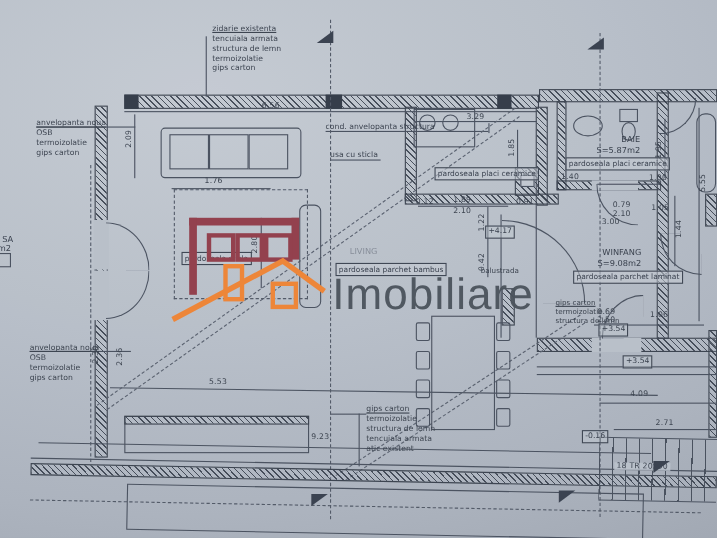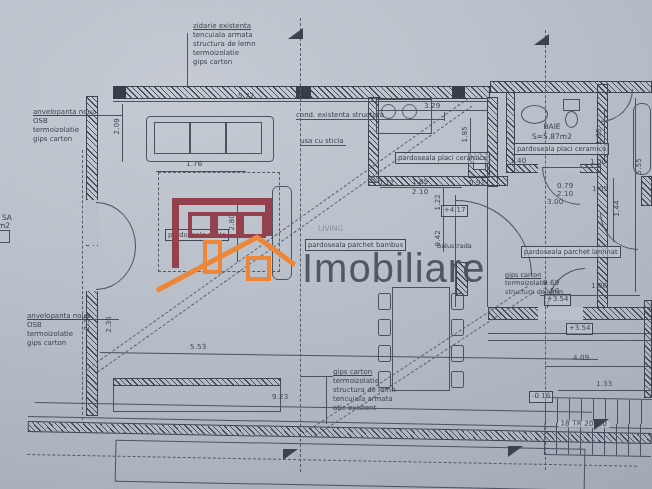--- a/index.html
+++ b/index.html
@@ -15,21 +15,21 @@
   .lnd-h{position:absolute;border-top:1px dashed #525a68;height:0;}
   .lnd-v{position:absolute;border-left:1px dashed #525a68;width:0;}
   .diag{position:absolute;border-top:1px dashed #5a6270;height:0;transform-origin:0 0;}
   .arc{position:absolute;box-sizing:border-box;}
   .furn{position:absolute;box-sizing:border-box;border:1px solid #4a5260;background:transparent;}
   .dim{position:absolute;font-size:7px;line-height:1;white-space:nowrap;color:#3c4450;letter-spacing:.2px;}
   .vdim{writing-mode:vertical-rl;transform:rotate(180deg);}
   .note{position:absolute;font-size:7px;line-height:1.3;white-space:nowrap;color:#3c4450;}
   .note span{display:block;}
   .u{text-decoration:underline;}
-  .roomname{position:absolute;font-size:7.5px;line-height:1.3;color:#39414e;text-align:center;white-space:nowrap;}
+  .roomname{position:absolute;font-size:7.5px;line-height:1.3;color:#39414e;text-align:right;white-space:nowrap;}
   .roomname span{display:block;}
   .fbox{position:absolute;font-size:6.8px;line-height:1.5;color:#39414e;border:1px solid #3f4754;
     padding:0 2px;white-space:nowrap;background:rgba(198,204,213,.55);}
   .lvl{position:absolute;font-size:7px;line-height:1.4;color:#39414e;border:1px solid #3f4754;
     padding:0 2px;white-space:nowrap;background:rgba(198,204,213,.4);}
   .flag-dn{position:absolute;width:0;height:0;border-bottom:11px solid #3a4250;border-left:15px solid transparent;}
   .flag-up{position:absolute;width:0;height:0;border-top:11px solid #3a4250;border-right:15px solid transparent;}
   .wm{position:absolute;z-index:30;}
   .brand{position:absolute;z-index:30;color:#4a525b;font-family:"Liberation Sans",sans-serif;font-weight:300;opacity:.95;}
 </style>
@@ -174,68 +174,72 @@
     <span>termoizolatie</span>
     <span>structura de lemn</span>
     <span>tencuiala armata</span>
     <span>atic existent</span>
   </div>
   <div class="note" style="left:505px;top:271px;font-size:6.5px">
     <span class="u">gips carton</span>
     <span>termoizolatie</span>
     <span>structura de lemn</span>
   </div>
-  <span class="note" style="left:296px;top:111px">cond. existenta structura</span>
+  <span class="note" style="left:296px;top:111px">cond. anvelopanta structura</span>
   <span class="note" style="left:300px;top:137px">usa cu sticla</span>
 
   <span class="fbox" style="left:395px;top:152px">pardoseala placi ceramice</span>
 
   <div class="roomname" style="left:522px;top:122px;width:60px">
     <span>BAIE</span>
     <span>S=5.87m2</span>
   </div>
   <span class="fbox" style="left:514px;top:143px">pardoseala placi ceramice</span>
 
+  <div class="roomname" style="left:513px;top:225px;width:70px">
+    <span>WINFANG</span>
+    <span>S=9.08m2</span>
+  </div>
   <span class="fbox" style="left:521px;top:246px">pardoseala parchet laminat</span>
 
   <span class="roomname" style="left:318px;top:224px;opacity:.4">LIVING</span>
   <span class="fbox" style="left:305px;top:239px">pardoseala parchet bambus</span>
 
   <span class="fbox" style="left:165px;top:229px">pardoseala sticla</span>
   <span class="note" style="left:437px;top:242px;font-size:6.5px">balustrada</span>
 
   <span class="roomname" style="left:-12px;top:213px;width:24px;text-align:right">SA</span>
   <span class="roomname" style="left:-14px;top:221px;width:24px;text-align:right">7m2</span>
   <div class="abs" style="left:-6px;top:230px;width:16px;height:13px;border:1px solid #4a5260"></div>
 
   <span class="lvl" style="left:441px;top:205px">+4.17</span>
   <span class="lvl" style="left:544px;top:294px">+3.54</span>
   <span class="lvl" style="left:566px;top:323px">+3.54</span>
   <span class="lvl" style="left:529px;top:391px">-0.16</span>
 
-  <span class="dim" style="left:238px;top:93px">5.72</span>
+  <span class="dim" style="left:238px;top:93px">6.56</span>
   <span class="dim" style="left:424px;top:103px">3.29</span>
   <span class="dim" style="left:186px;top:161px">1.76</span>
   <span class="dim" style="left:190px;top:344px">5.53</span>
-  <span class="dim" style="left:272px;top:394px">9.23</span>
+  <span class="dim" style="left:283px;top:394px">9.23</span>
   <span class="dim" style="left:412px;top:179px">1.89</span>
   <span class="dim" style="left:412px;top:189px">2.10</span>
   <span class="dim" style="left:378px;top:180px">0.12</span>
   <span class="dim" style="left:469px;top:180px">0.91</span>
   <span class="dim" style="left:510px;top:158px">1.40</span>
   <span class="dim" style="left:590px;top:159px">1.00</span>
   <span class="dim" style="left:557px;top:183px">0.79</span>
   <span class="dim" style="left:557px;top:191px">2.10</span>
   <span class="dim" style="left:547px;top:199px">3.00</span>
   <span class="dim" style="left:592px;top:186px">1.05</span>
   <span class="dim" style="left:543px;top:280px">0.69</span>
   <span class="dim" style="left:543px;top:288px">2.50</span>
   <span class="dim" style="left:591px;top:283px">1.06</span>
   <span class="dim" style="left:573px;top:355px">4.09</span>
-  <span class="dim" style="left:596px;top:381px">1.33</span>
+  <span class="dim" style="left:596px;top:381px">2.71</span>
 
   <span class="dim vdim" style="left:114px;top:118px">2.09</span>
   <span class="dim vdim" style="left:229px;top:214px">2.80</span>
   <span class="dim vdim" style="left:462px;top:126px">1.85</span>
   <span class="dim vdim" style="left:596px;top:128px">1.95</span>
   <span class="dim vdim" style="left:636px;top:158px">5.55</span>
   <span class="dim vdim" style="left:614px;top:200px">1.44</span>
   <span class="dim vdim" style="left:84px;top:314px">2.30</span>
   <span class="dim vdim" style="left:106px;top:316px">2.36</span>
   <span class="dim vdim" style="left:435px;top:194px">1.22</span>

